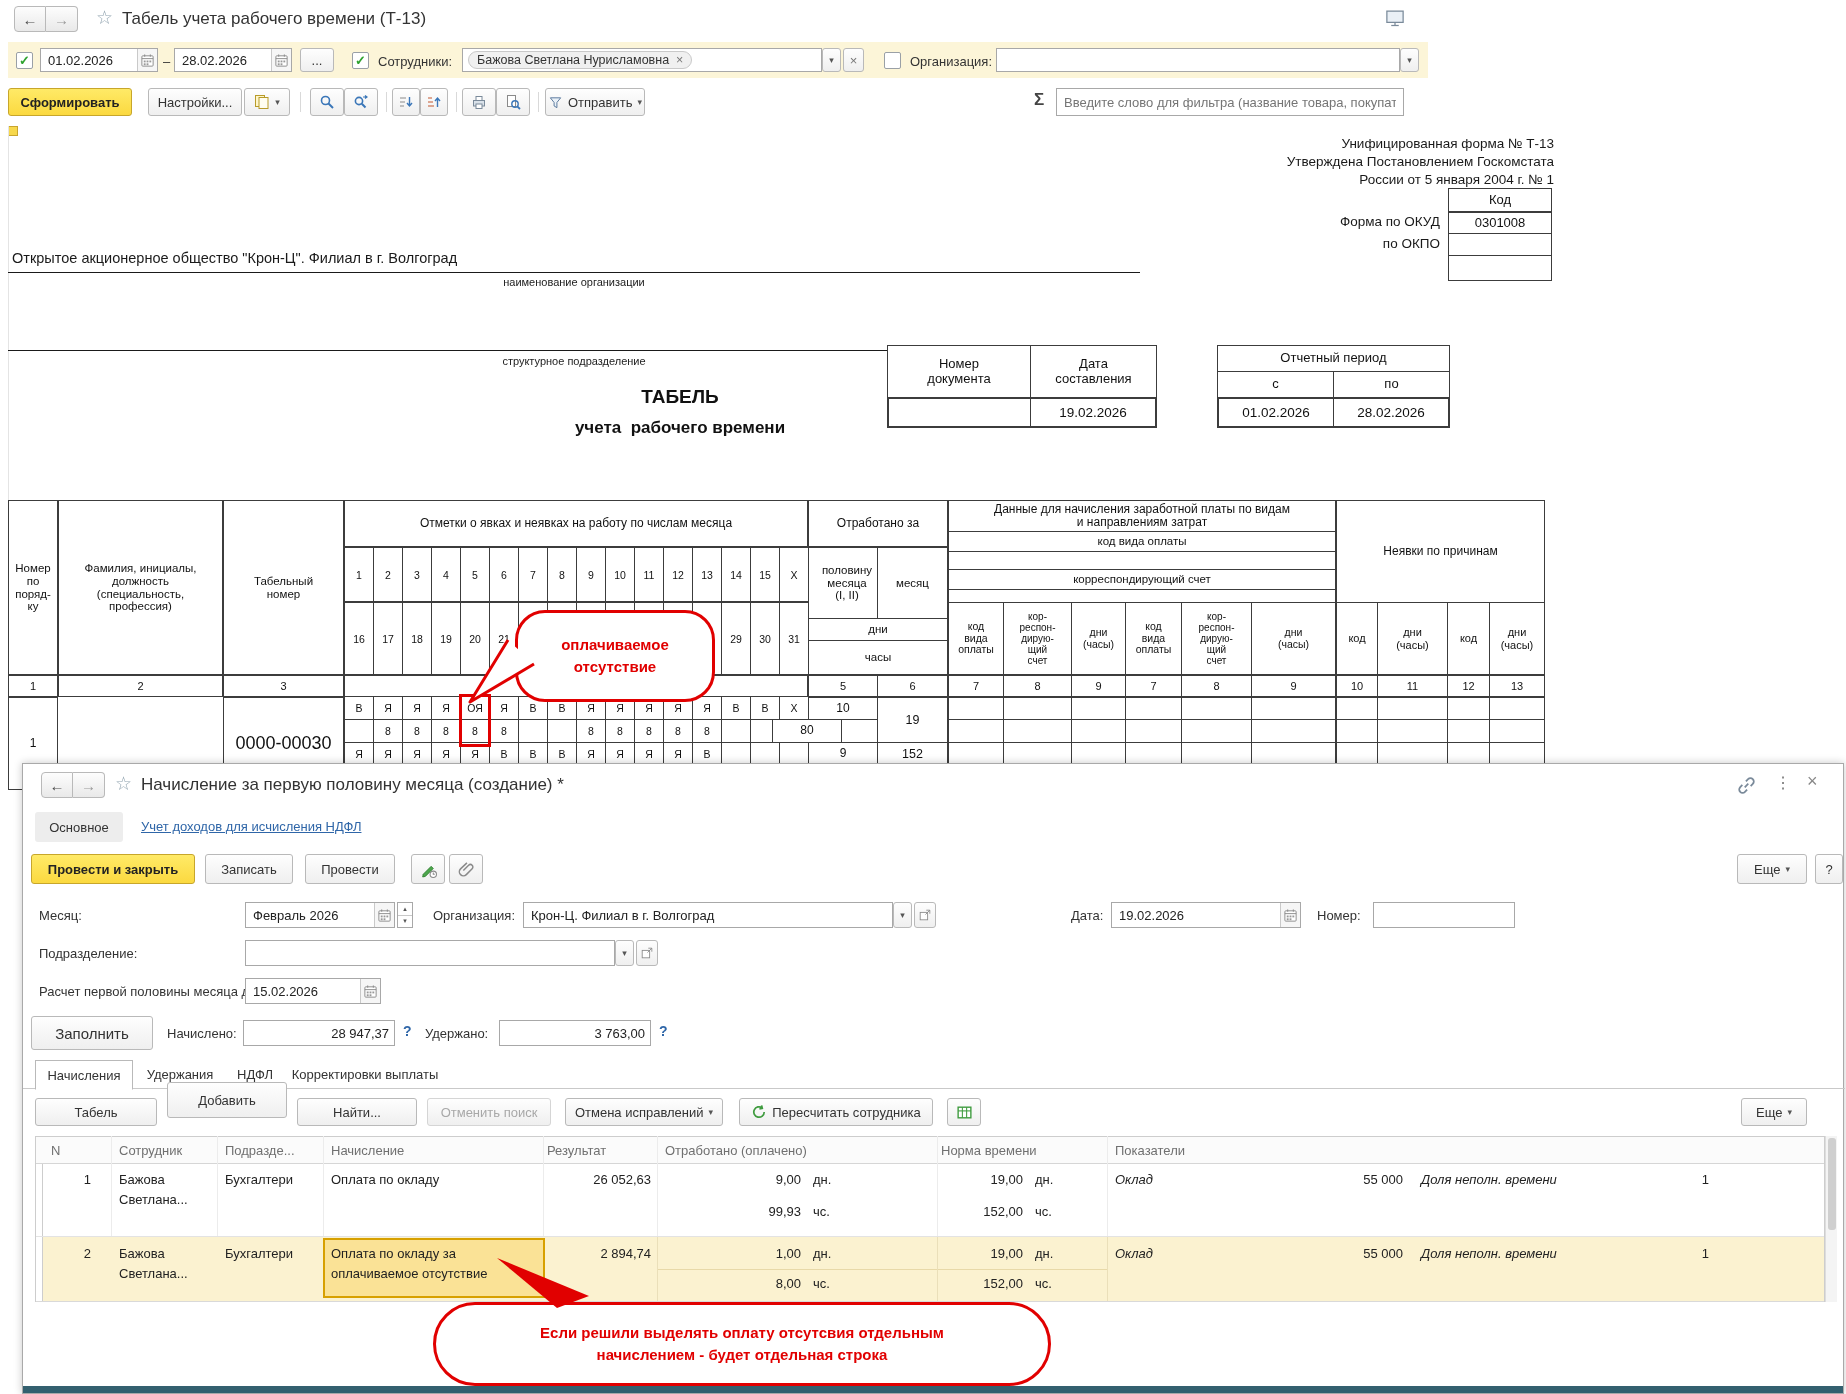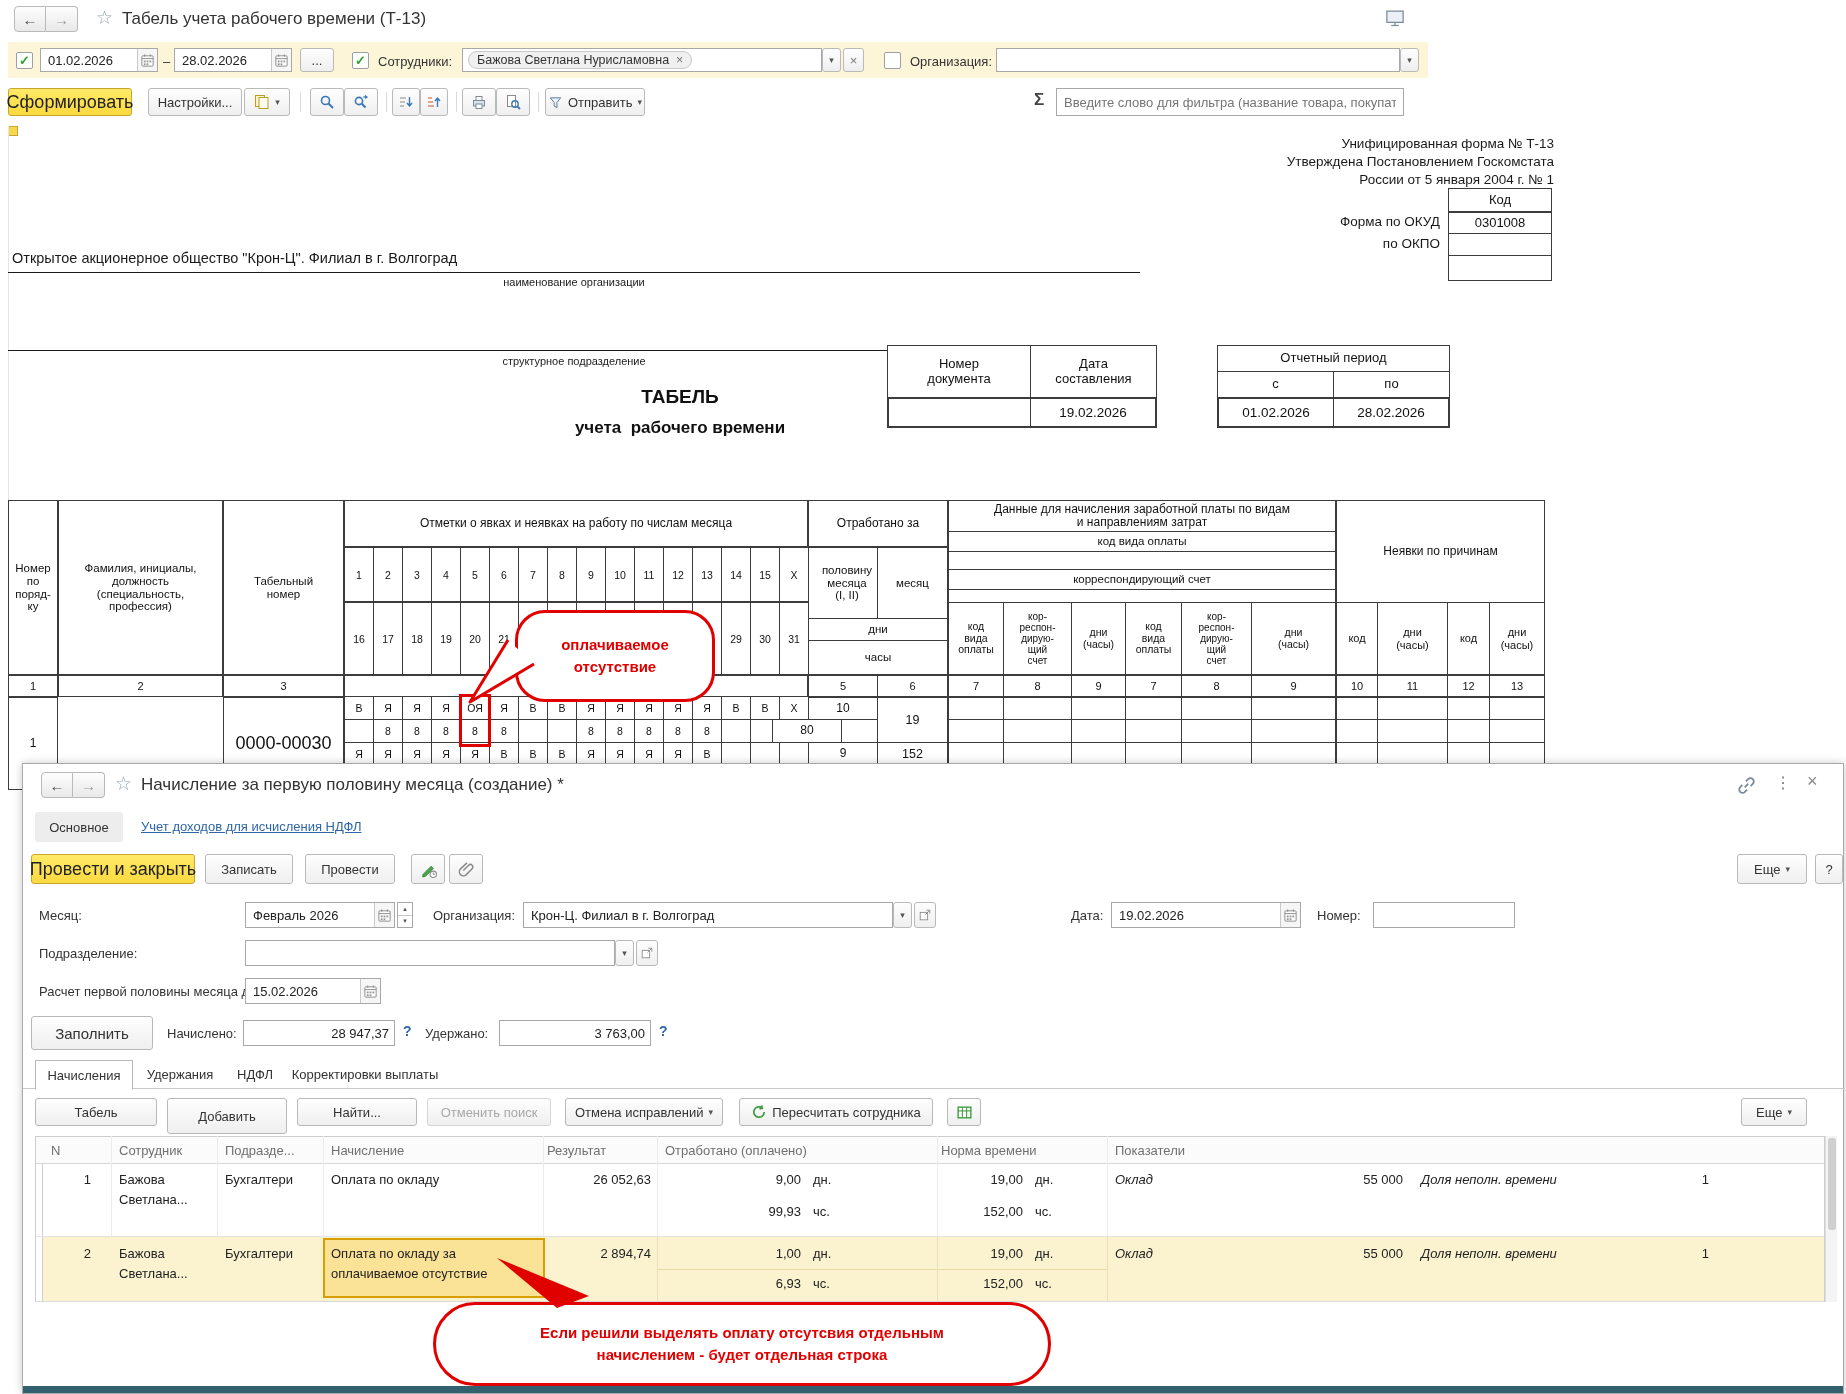--- a/index.html
+++ b/index.html
@@ -10,21 +10,21 @@
 .nfirst{border-radius:4px 0 0 4px}
 .nlast{border-radius:0 4px 4px 0;border-left:none;color:#9a9a9a}
 .star{font-size:19px;color:#93A5B1}
 .wtitle{font-size:17px;color:#333;white-space:nowrap}
 .band{background:#FCF5D8}
 .cb{width:17px;height:17px;border:1px solid #9aa0a6;border-radius:2px;background:#fff;display:flex;align-items:center;justify-content:center;color:#2FA32F;font-weight:bold;font-size:13px}
 .input{border:1px solid #A8A8A8;background:#fff;display:flex;align-items:center;font-size:13px;color:#222;padding:0 5px;overflow:hidden}
 .input input{border:none;outline:none;flex:1;font:13px "Liberation Sans",sans-serif;color:#222;min-width:0;background:transparent}
 .inbtn{height:100%;display:flex;align-items:center;justify-content:center;border-left:1px solid #C9C9C9;background:#F6F6F6;padding:0 2px;margin-right:-5px}
 .btn{border:1px solid #B9B9B9;border-radius:3px;background:linear-gradient(#FEFEFE,#EFEFEF);color:#333;font-size:13px;display:flex;align-items:center;justify-content:center;gap:5px;white-space:nowrap}
-.ybtn{border:1px solid #C7A62B;border-radius:3px;background:linear-gradient(#FFEA67,#FBD940);font-weight:normal;color:#222;font-size:18px;display:flex;align-items:center;justify-content:center;white-space:nowrap}
+.ybtn{border:1px solid #C7A62B;border-radius:3px;background:linear-gradient(#FFEA67,#FBD940);font-weight:bold;color:#222;font-size:13px;display:flex;align-items:center;justify-content:center;white-space:nowrap}
 .caret{font-size:9px;color:#555}
 .lbl{font-size:13px;color:#333;white-space:nowrap}
 .cell{position:absolute;border:1px solid #3c3c3c;background:#fff;display:flex;align-items:center;justify-content:center;text-align:center;white-space:pre-line;color:#111;line-height:1.12}
 .dg{position:absolute;display:grid;grid-template-columns:repeat(16,29px);border-left:1px solid #3c3c3c;border-bottom:1px solid #3c3c3c;border-top:1px solid #3c3c3c;background:#fff}
 .dg>div{border-right:1px solid #3c3c3c;display:flex;align-items:center;justify-content:center;font-size:10.5px;color:#111;height:100%}
 .redbox{position:absolute;border:3px solid #E10000;z-index:6}
 .bubble{position:absolute;border:3px solid #E10000;border-radius:30px;background:#fff;display:flex;align-items:center;justify-content:center;text-align:center;color:#E10000;font-weight:bold;white-space:pre-line;line-height:1.45}
 .link{color:#2F66A8;text-decoration:underline;font-size:13px;white-space:nowrap}
 .tab{font-size:13px;color:#333;display:flex;align-items:center;justify-content:center;white-space:nowrap}
 .tabactive{background:#fff;border:1px solid #B9B9B9;border-bottom:1px solid #fff}
@@ -559,21 +559,21 @@
     <div class="abs input" style="left:476px;top:256px;width:152px;height:26px;justify-content:flex-end">3 763,00</div>
     <div class="abs" style="left:636px;top:259px;color:#2F66A8;font-weight:bold;font-size:14px">?</div>
 
     <div class="abs" style="left:0px;top:296px;width:1822px;height:29px;border-bottom:1px solid #C9C9C9"></div>
     <div class="abs tab tabactive" style="left:12px;top:296px;width:98px;height:30px;z-index:2">Начисления</div>
     <div class="abs tab" style="left:112px;top:296px;width:90px;height:29px">Удержания</div>
     <div class="abs tab" style="left:204px;top:296px;width:56px;height:29px">НДФЛ</div>
     <div class="abs tab" style="left:262px;top:296px;width:160px;height:29px">Корректировки выплаты</div>
 
     <div class="abs btn" style="left:12px;top:334px;width:122px;height:28px">Табель</div>
-    <div class="abs btn" style="left:144px;top:334px;width:120px;height:36px">Добавить</div>
+    <div class="abs btn" style="left:144px;top:318px;width:120px;height:36px">Добавить</div>
     <div class="abs btn" style="left:274px;top:334px;width:120px;height:28px">Найти...</div>
     <div class="abs btn" style="left:404px;top:334px;width:124px;height:28px;color:#A8A8A8;border-color:#D5D5D5">Отменить поиск</div>
     <div class="abs btn" style="left:542px;top:334px;width:158px;height:28px">
         <span>Отмена исправлений</span>
         <span class="caret">▾</span>
       </div>
     <div class="abs btn" style="left:716px;top:334px;width:194px;height:28px">
         <svg class="ic" width="16" height="16">
           <use href="#refresh"></use>
         </svg>
@@ -636,21 +636,21 @@
     <div class="td tdr" style="left:20px;top:480px;width:48px">2</div>
     <div class="td" style="left:96px;top:480px">Бажова
 Светлана...</div>
     <div class="td" style="left:202px;top:480px">Бухгалтери</div>
     <div class="abs" style="left:300px;top:474px;width:222px;height:60px;background:#FAE296;border:2px solid #D7A000"></div>
     <div class="td" style="left:308px;top:480px">Оплата по окладу за
 оплачиваемое отсутствие</div>
     <div class="td tdr" style="left:520px;top:480px;width:108px">2 894,74</div>
     <div class="td tdr" style="left:700px;top:480px;width:78px">1,00</div>
     <div class="td" style="left:790px;top:480px">дн.</div>
-    <div class="td tdr" style="left:700px;top:510px;width:78px">6,93</div>
+    <div class="td tdr" style="left:700px;top:510px;width:78px">8,00</div>
     <div class="td" style="left:790px;top:510px">чс.</div>
     <div class="td tdr" style="left:920px;top:480px;width:80px">19,00</div>
     <div class="td" style="left:1012px;top:480px">дн.</div>
     <div class="td tdr" style="left:920px;top:510px;width:80px">152,00</div>
     <div class="td" style="left:1012px;top:510px">чс.</div>
     <div class="td ital" style="left:1092px;top:480px">Оклад</div>
     <div class="td tdr" style="left:1280px;top:480px;width:100px">55 000</div>
     <div class="td ital" style="left:1398px;top:480px">Доля неполн. времени</div>
     <div class="td tdr" style="left:1590px;top:480px;width:96px">1</div>
     <div class="hl" style="left:13px;top:537px;width:1788px;background:#D9D9D9"></div>

